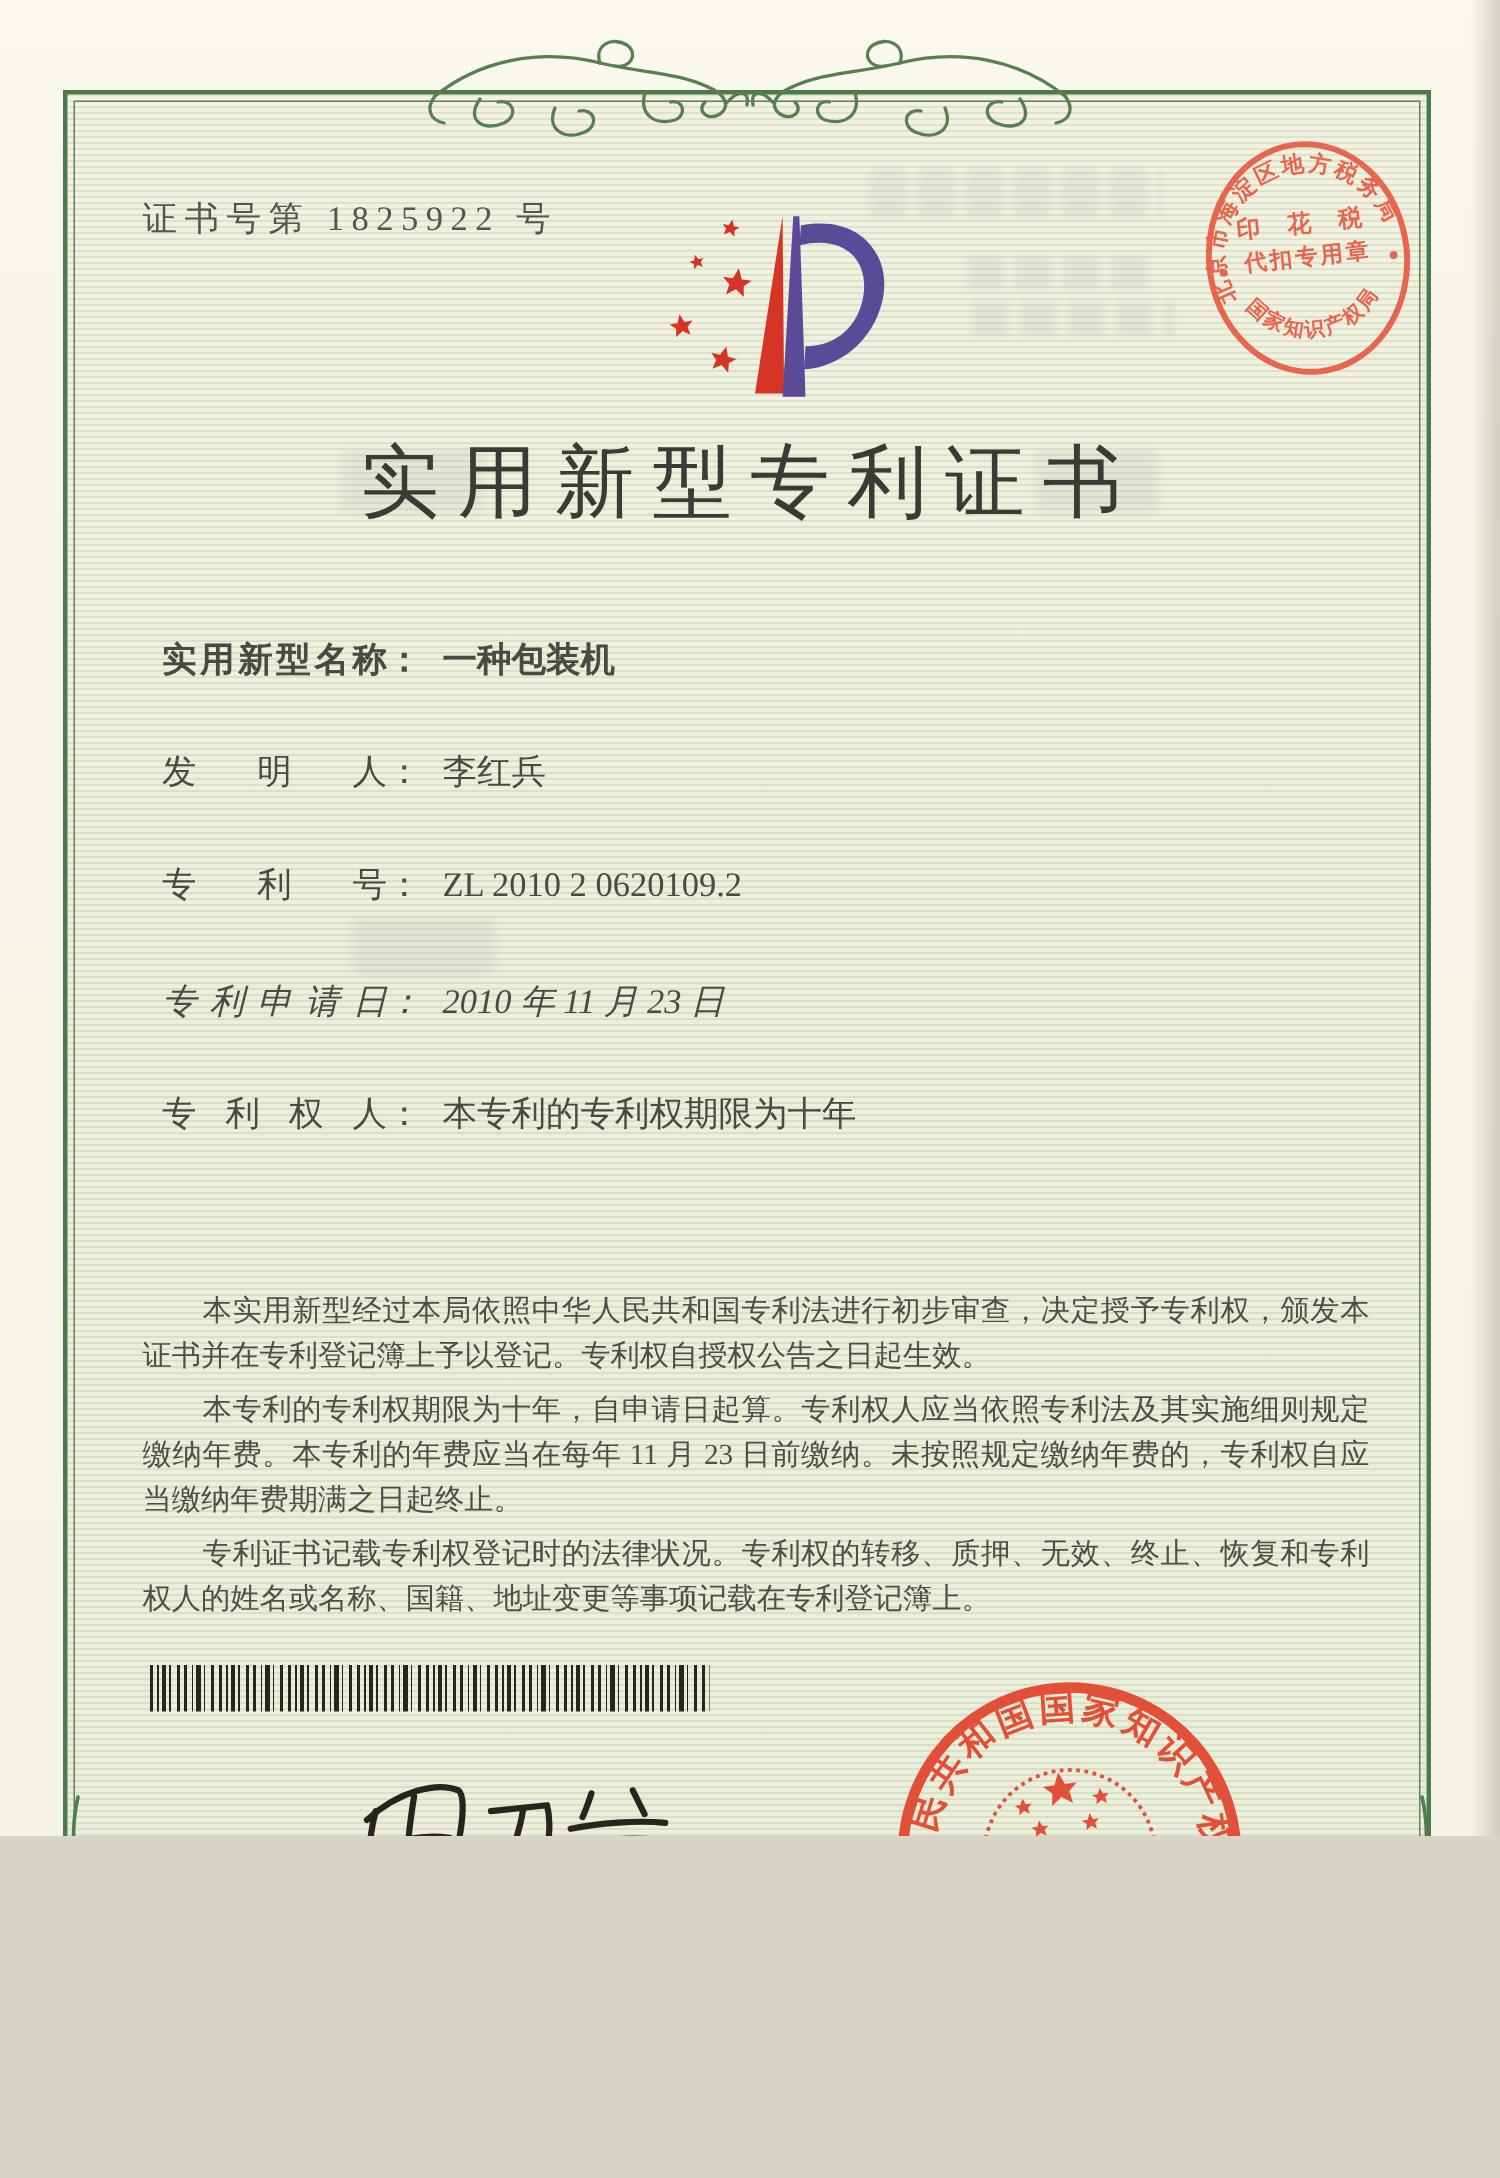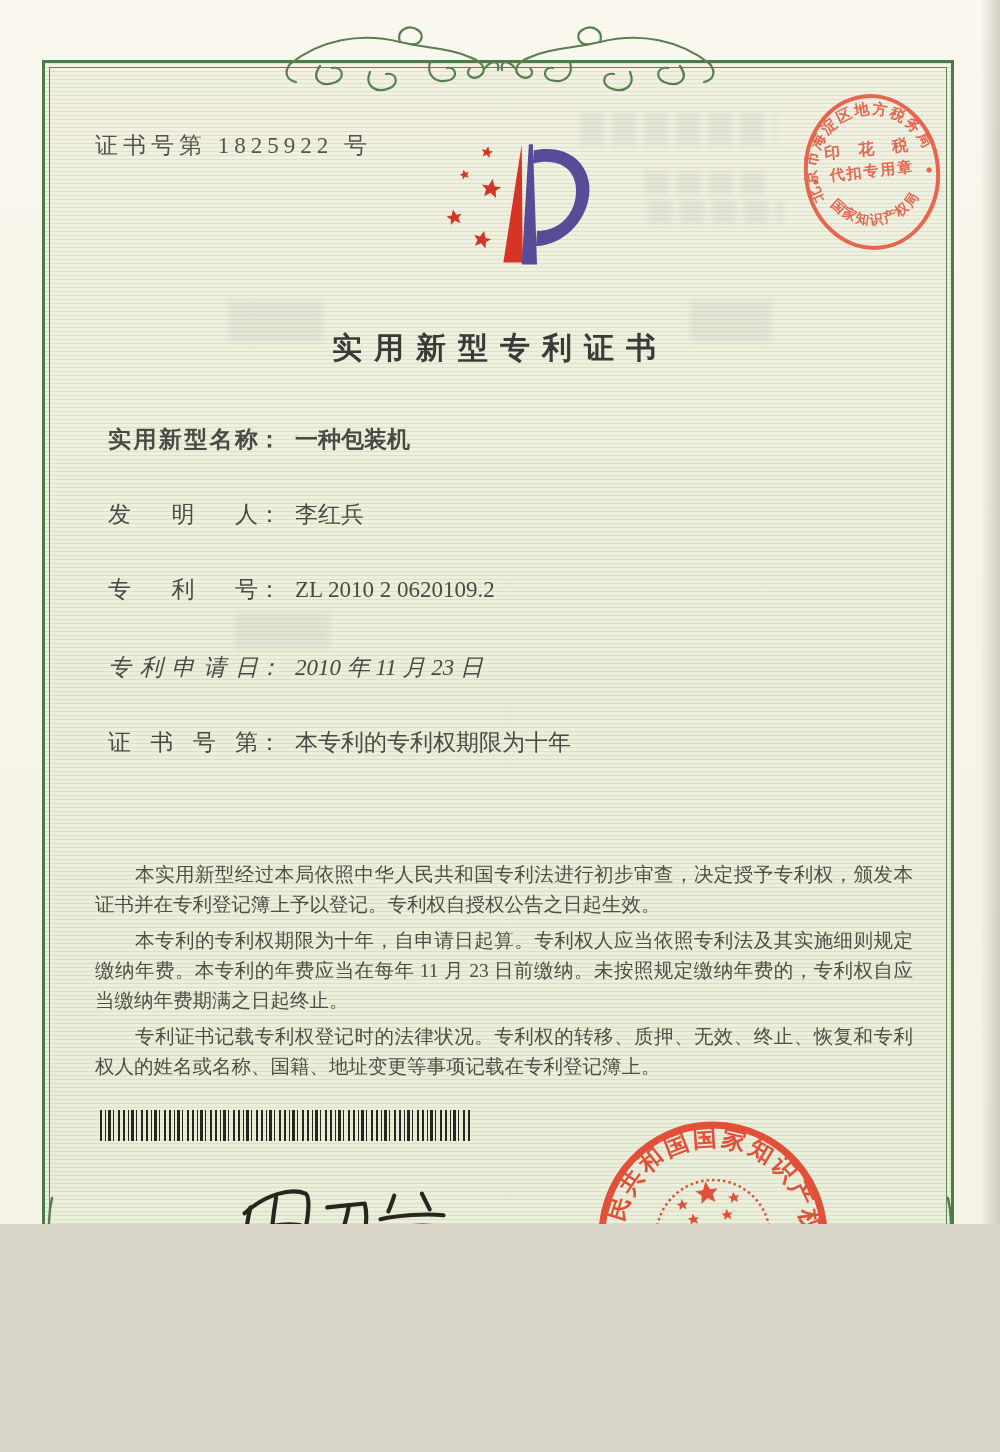--- a/index.html
+++ b/index.html
@@ -24,21 +24,21 @@
     box-sizing:border-box;
   }
   .frame-inner{
     position:absolute;left:4px;top:4px;right:4px;bottom:4px;
     border:1.5px solid #5d855a;pointer-events:none;
   }
   .cert-no{position:absolute;left:95px;top:130px;font-size:23px;letter-spacing:5px;color:#555550;}
   .logo{position:absolute;left:418px;top:136px;width:185px;height:158px;}
   .title{
     position:absolute;left:0;top:286px;width:100%;text-align:center;
-    font-size:30px;font-weight:700;letter-spacing:12px;color:#3a3a36;margin-top:42px;
+    font-size:53px;font-weight:400;letter-spacing:12px;color:#3a3a36;
   }
   .field{position:absolute;left:108px;font-size:23px;color:#4a4a44;white-space:nowrap;}
   .field .lbl{
     display:inline-block;width:150px;text-align:justify;text-align-last:justify;
     -moz-text-align-last:justify;vertical-align:bottom;
   }
   .field .colon{display:inline-block;}
   .field .val{margin-left:14px;}
   .bodytext{position:absolute;left:95px;top:860px;width:818px;color:#4e4e47;}
   .bodytext p{margin:0 0 6px 0;font-size:19.5px;line-height:30px;text-indent:40px;text-align:justify;}
@@ -180,21 +180,21 @@
   <div class="field" style="top:499px;">
     <span class="lbl">发明人</span><span class="colon">：</span><span class="val">李红兵</span>
   </div>
   <div class="field" style="top:574px;">
     <span class="lbl">专利号</span><span class="colon">：</span><span class="val">ZL 2010 2 0620109.2</span>
   </div>
   <div class="field" style="top:652px;font-style:italic;">
     <span class="lbl">专利申请日</span><span class="colon">：</span><span class="val">2010 年 11 月 23 日</span>
   </div>
   <div class="field" style="top:727px;">
-    <span class="lbl">证书号第</span><span class="colon">：</span><span class="val">本专利的专利权期限为十年</span>
+    <span class="lbl">专利权人</span><span class="colon">：</span><span class="val">本专利的专利权期限为十年</span>
   </div>
 
   <div class="bodytext">
     <p>本实用新型经过本局依照中华人民共和国专利法进行初步审查，决定授予专利权，颁发本证书并在专利登记簿上予以登记。专利权自授权公告之日起生效。</p>
     <p>本专利的专利权期限为十年，自申请日起算。专利权人应当依照专利法及其实施细则规定缴纳年费。本专利的年费应当在每年 11 月 23 日前缴纳。未按照规定缴纳年费的，专利权自应当缴纳年费期满之日起终止。</p>
     <p>专利证书记载专利权登记时的法律状况。专利权的转移、质押、无效、终止、恢复和专利权人的姓名或名称、国籍、地址变更等事项记载在专利登记簿上。</p>
   </div>
 
   <div class="barcode"></div>
 

